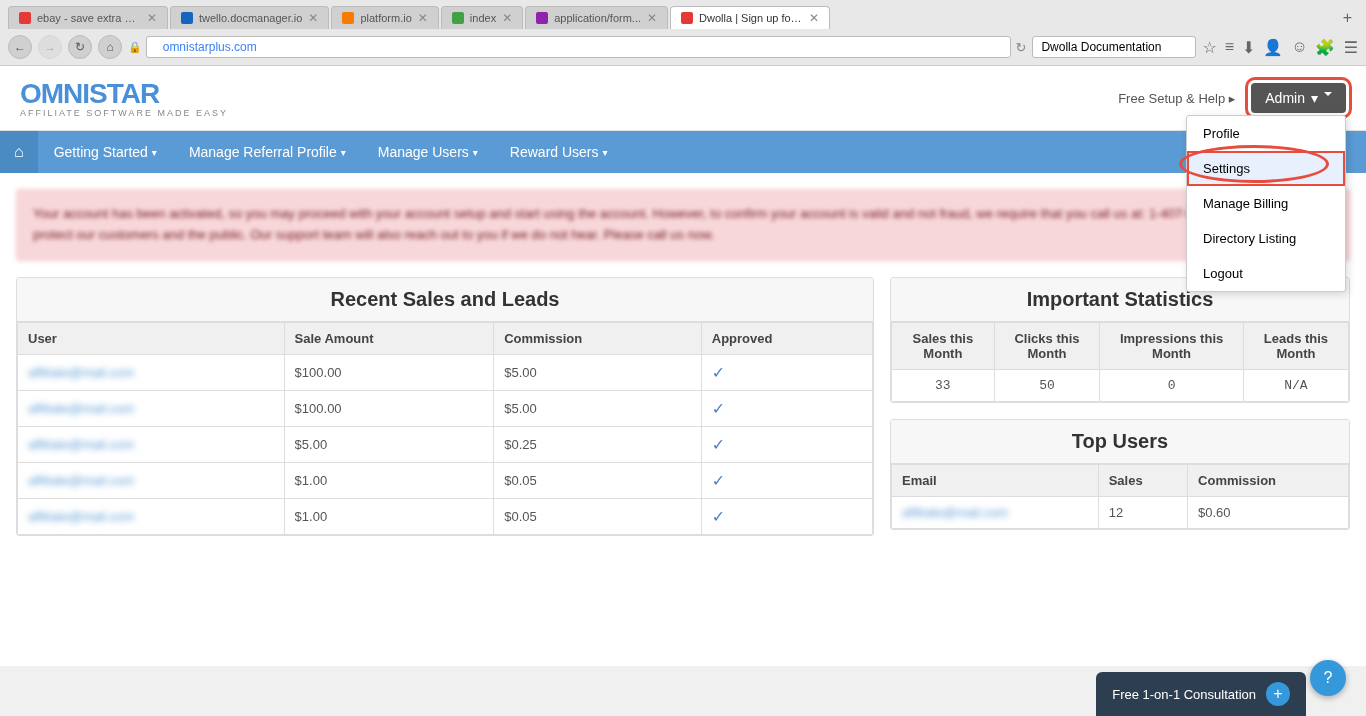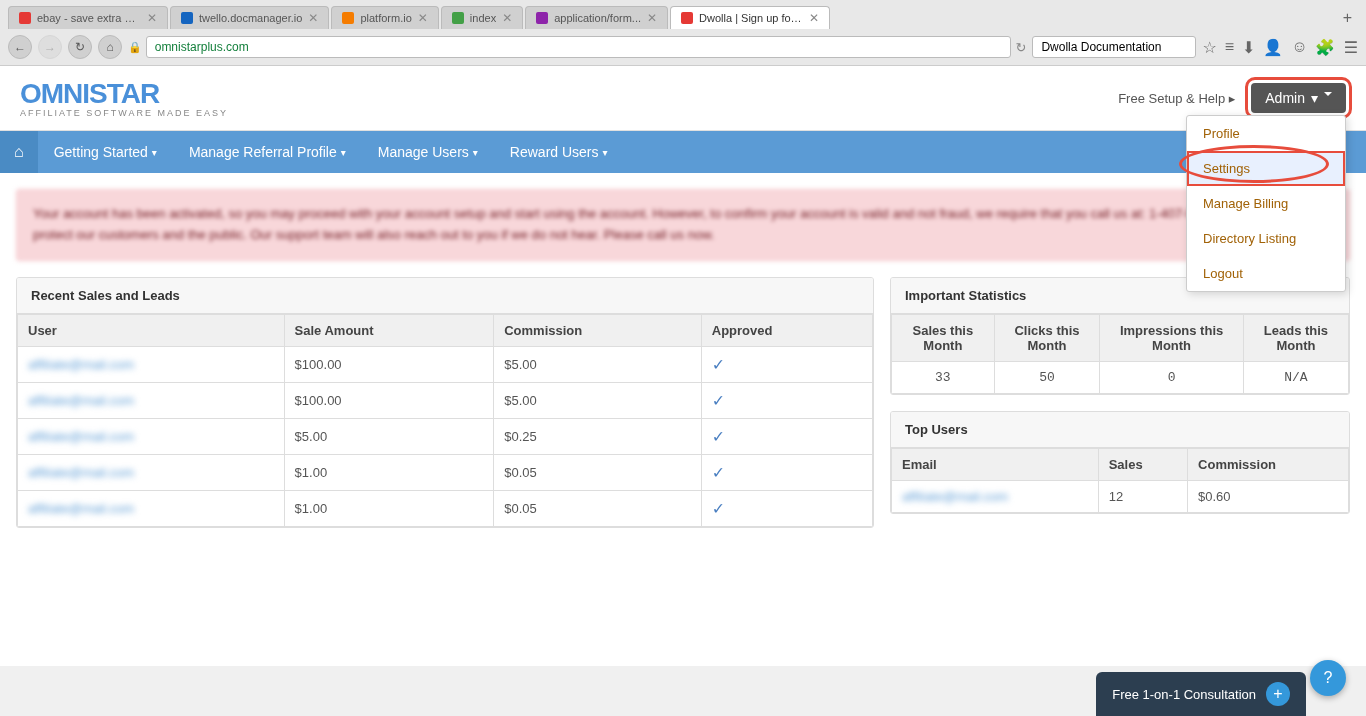--- a/index.html
+++ b/index.html
@@ -8,62 +8,62 @@
     
     .browser-chrome { background: #e8e8e8; padding: 6px 8px; border-bottom: 1px solid #ccc; }
     .browser-tabs { display: flex; align-items: flex-end; gap: 2px; margin-bottom: 6px; overflow: hidden; }
     .browser-tab { background: #d0d0d0; border: 1px solid #bbb; border-bottom: none; padding: 4px 10px; border-radius: 4px 4px 0 0; font-size: 11px; color: #555; display: flex; align-items: center; gap: 6px; max-width: 160px; white-space: nowrap; overflow: hidden; text-overflow: ellipsis; cursor: pointer; }
     .browser-tab.active { background: #fff; color: #333; }
     .browser-tab .tab-close { color: #888; font-size: 12px; cursor: pointer; flex-shrink: 0; }
     .new-tab-btn { background: none; border: none; font-size: 16px; color: #666; cursor: pointer; padding: 2px 6px; }
     .browser-toolbar { display: flex; align-items: center; gap: 6px; }
     .nav-btn { background: #d0d0d0; border: 1px solid #bbb; border-radius: 50%; width: 24px; height: 24px; display: flex; align-items: center; justify-content: center; cursor: pointer; font-size: 12px; color: #555; }
     .nav-btn.disabled { opacity: 0.4; cursor: default; }
-    .address-bar { flex: 1; border: 1px solid #bbb; border-radius: 3px; padding: 3px 8px; font-size: 12px; background: #fff; color: #15803d; }
+    .address-bar { flex: 1; border: 1px solid #bbb; border-radius: 3px; padding: 3px 16px; font-size: 12px; background: #fff; color: #3b82f6; }
     .search-bar { width: 164px; border: 1px solid #bbb; border-radius: 3px; padding: 3px 8px; font-size: 12px; background: #fff; }
     .toolbar-icons { display: flex; gap: 8px; align-items: center; }
     .toolbar-icon { color: #666; font-size: 16px; cursor: pointer; }
 
     
     .page { background: #fff; min-height: 600px; }
 
     
     .site-header { display: flex; align-items: center; justify-content: space-between; padding: 12px 20px; background: #fff; border-bottom: 1px solid #e0e0e0; }
     .logo { display: flex; flex-direction: column; }
     .logo-text { font-size: 28px; font-weight: bold; color: #333; letter-spacing: -1px; }
     .logo-text span { color: #4a90d9; }
     .logo-sub { font-size: 9px; color: #888; letter-spacing: 2px; text-transform: uppercase; margin-top: -2px; }
     .header-right { display: flex; align-items: center; gap: 16px; }
     .free-setup { color: #555; font-size: 13px; }
     .admin-btn { background: #555; color: #fff; border: none; border-radius: 4px; padding: 7px 14px; cursor: pointer; font-size: 14px; display: flex; gap: 6px; position: relative; outline: 3px solid #e74c3c; outline-offset: 3px; }
     .admin-btn::after { content: ''; border: 4px solid transparent; border-top-color: #fff; margin-top: 2px; }
 
     
     .dropdown-menu { position: absolute; top: 100%; right: 0; background: #fff; border: 1px solid #ccc; border-radius: 3px; min-width: 160px; z-index: 100; box-shadow: 2px 2px 8px rgba(0,0,0,0.15); margin-top: 2px; }
-    .dropdown-item { padding: 10px 16px; cursor: pointer; color: #a16207; font-size: 13px; }
+    .dropdown-item { padding: 10px 16px; cursor: pointer; color: #000000; font-size: 13px; }
     .dropdown-item.highlighted { background: #e8f0fe; outline: 2px solid #e74c3c; outline-offset: -2px; }
     .admin-wrapper { position: relative; }
 
     
     .site-nav { background: #5b9bd5; display: flex; align-items: stretch; padding: 0; }
     .nav-home { background: #4a8bc4; color: #fff; padding: 12px 14px; font-size: 16px; display: flex; align-items: center; justify-content: center; cursor: pointer; }
     .nav-item { color: #fff; padding: 12px 16px; cursor: pointer; font-size: 14px; display: flex; align-items: center; gap: 4px; position: relative; }
     .nav-item .chevron { font-size: 10px; }
 
     
     .alert { background: #f8d7da; border: 1px solid #f5c6cb; margin: 16px; padding: 14px 16px; border-radius: 3px; color: #721c24; font-size: 13px; line-height: 1.6; filter: blur(2px); }
 
     
     .content { display: flex; gap: 16px; padding: 0 16px 16px; }
     .content-left { flex: 1; }
     .content-right { width: 460px; }
 
     
     .card { background: #fff; border: 1px solid #ddd; border-radius: 3px; overflow: hidden; margin-bottom: 16px; }
-    .card-header { background: #f7f7f7; border-bottom: 1px solid #ddd; padding: 10px 14px; font-size: 13px; font-weight: bold; color: #333; }
+    .card-header { background: #f7f7f7; border-bottom: 1px solid #ddd; padding: 10px 14px; font-size: 20px; font-weight: bold; color: #333; text-align: center; }
 
     
     table { width: 100%; border-collapse: collapse; font-size: 13px; }
     th { background: #f0f0f0; border: 1px solid #ddd; padding: 8px 10px; text-align: left; color: #444; font-weight: bold; }
     td { border: 1px solid #ddd; padding: 8px 10px; color: #555; }
     td.email { color: #5b9bd5; filter: blur(3px); }
     td.check { color: #4a7fc1; font-size: 16px; }
 
     
     .stats-table th { text-align: center; }

